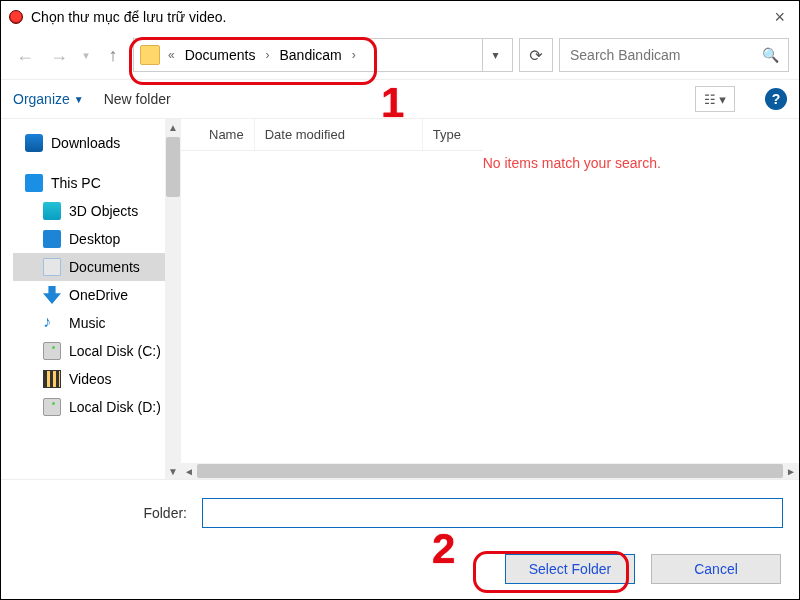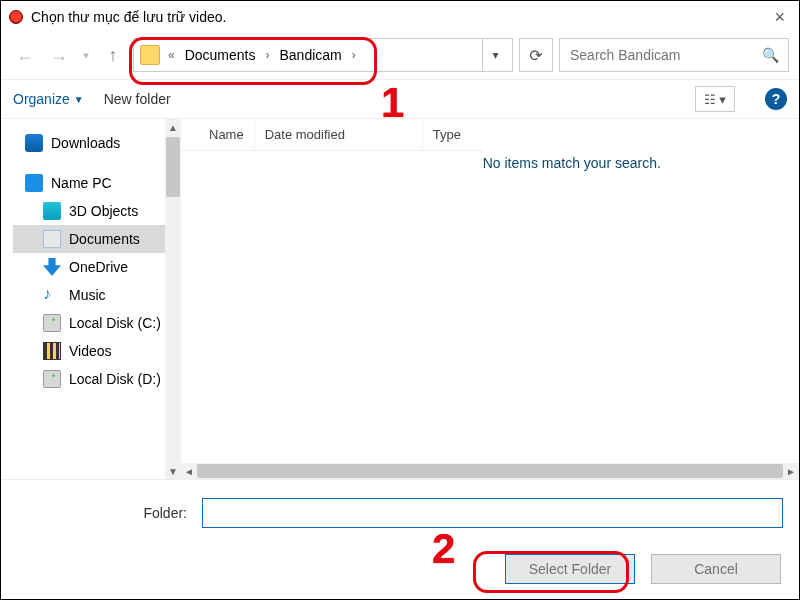--- a/index.html
+++ b/index.html
@@ -167,21 +167,21 @@
     display:flex;
     height:32px;
     border-bottom:1px solid #eee;
     color:#444;font-size:13px;
   }
   .col { display:flex;align-items:center;padding:0 10px;border-right:1px solid #f1f1f1;}
   .col.name{flex:1;}
   .col.date{width:168px;}
   .col.type{width:60px;border-right:none;}
   .empty-msg {
-    text-align:center;color:#0c4a6e;margin-top:36px;font-size:14px;
+    text-align:center;color:#ef4444;margin-top:36px;font-size:14px;
   }
   .hscroll {
     position:absolute;left:0;right:0;bottom:0;height:16px;
     background:#f1f1f1;display:flex;align-items:center;
   }
   .hscroll .arrow{width:16px;font-size:10px;color:#666;display:flex;align-items:center;justify-content:center;}
   .hscroll .thumb{height:14px;flex:1;margin:0 0 0 0;background:#c7c7c7;border-radius:2px;}
 
   
   .footer {
@@ -197,21 +197,21 @@
     flex:1;height:30px;border:1px solid #0b6cbf;
     padding:0 6px;font-size:14px;outline:none;
   }
   .btn-row {
     display:flex;justify-content:flex-end;gap:16px;margin-top:26px;padding-right:2px;
   }
   .btn {
     width:130px;height:30px;
     background:#e7e7e7;border:1px solid #b9b9b9;
     display:flex;align-items:center;justify-content:center;
-    font-size:14px;color:#737373;
+    font-size:14px;color:#1d4ed8;
   }
   .btn.primary { border:1.5px solid #0b6cbf; background:#e7e7e7;}
 
   
   .anno-box {
     position:absolute;border:3.5px solid #e30613;border-radius:14px;
     pointer-events:none;
   }
   .anno-num {
     position:absolute;color:#e30613;font-weight:900;
@@ -268,25 +268,29 @@
 <div class="body-split">
   <div class="tree">
     <div class="tree-inner">
       <div class="tree-item l1">
         <span class="ico onedrive"></span>
         <span>Downloads</span>
       </div>
       <div style="height:12px"></div>
       <div class="tree-item l1">
         <span class="ico pc"></span>
-        <span>Name PC</span>
+        <span>This PC</span>
       </div>
       <div class="tree-item l2">
         <span class="ico cube"></span>
         <span>3D Objects</span>
+      </div>
+      <div class="tree-item l2">
+        <span class="ico desktop"></span>
+        <span>Desktop</span>
       </div>
       <div class="tree-item l2 selected">
         <span class="ico doc"></span>
         <span>Documents</span>
       </div>
       <div class="tree-item l2">
         <span class="ico down"></span>
         <span>OneDrive</span>
       </div>
       <div class="tree-item l2">

